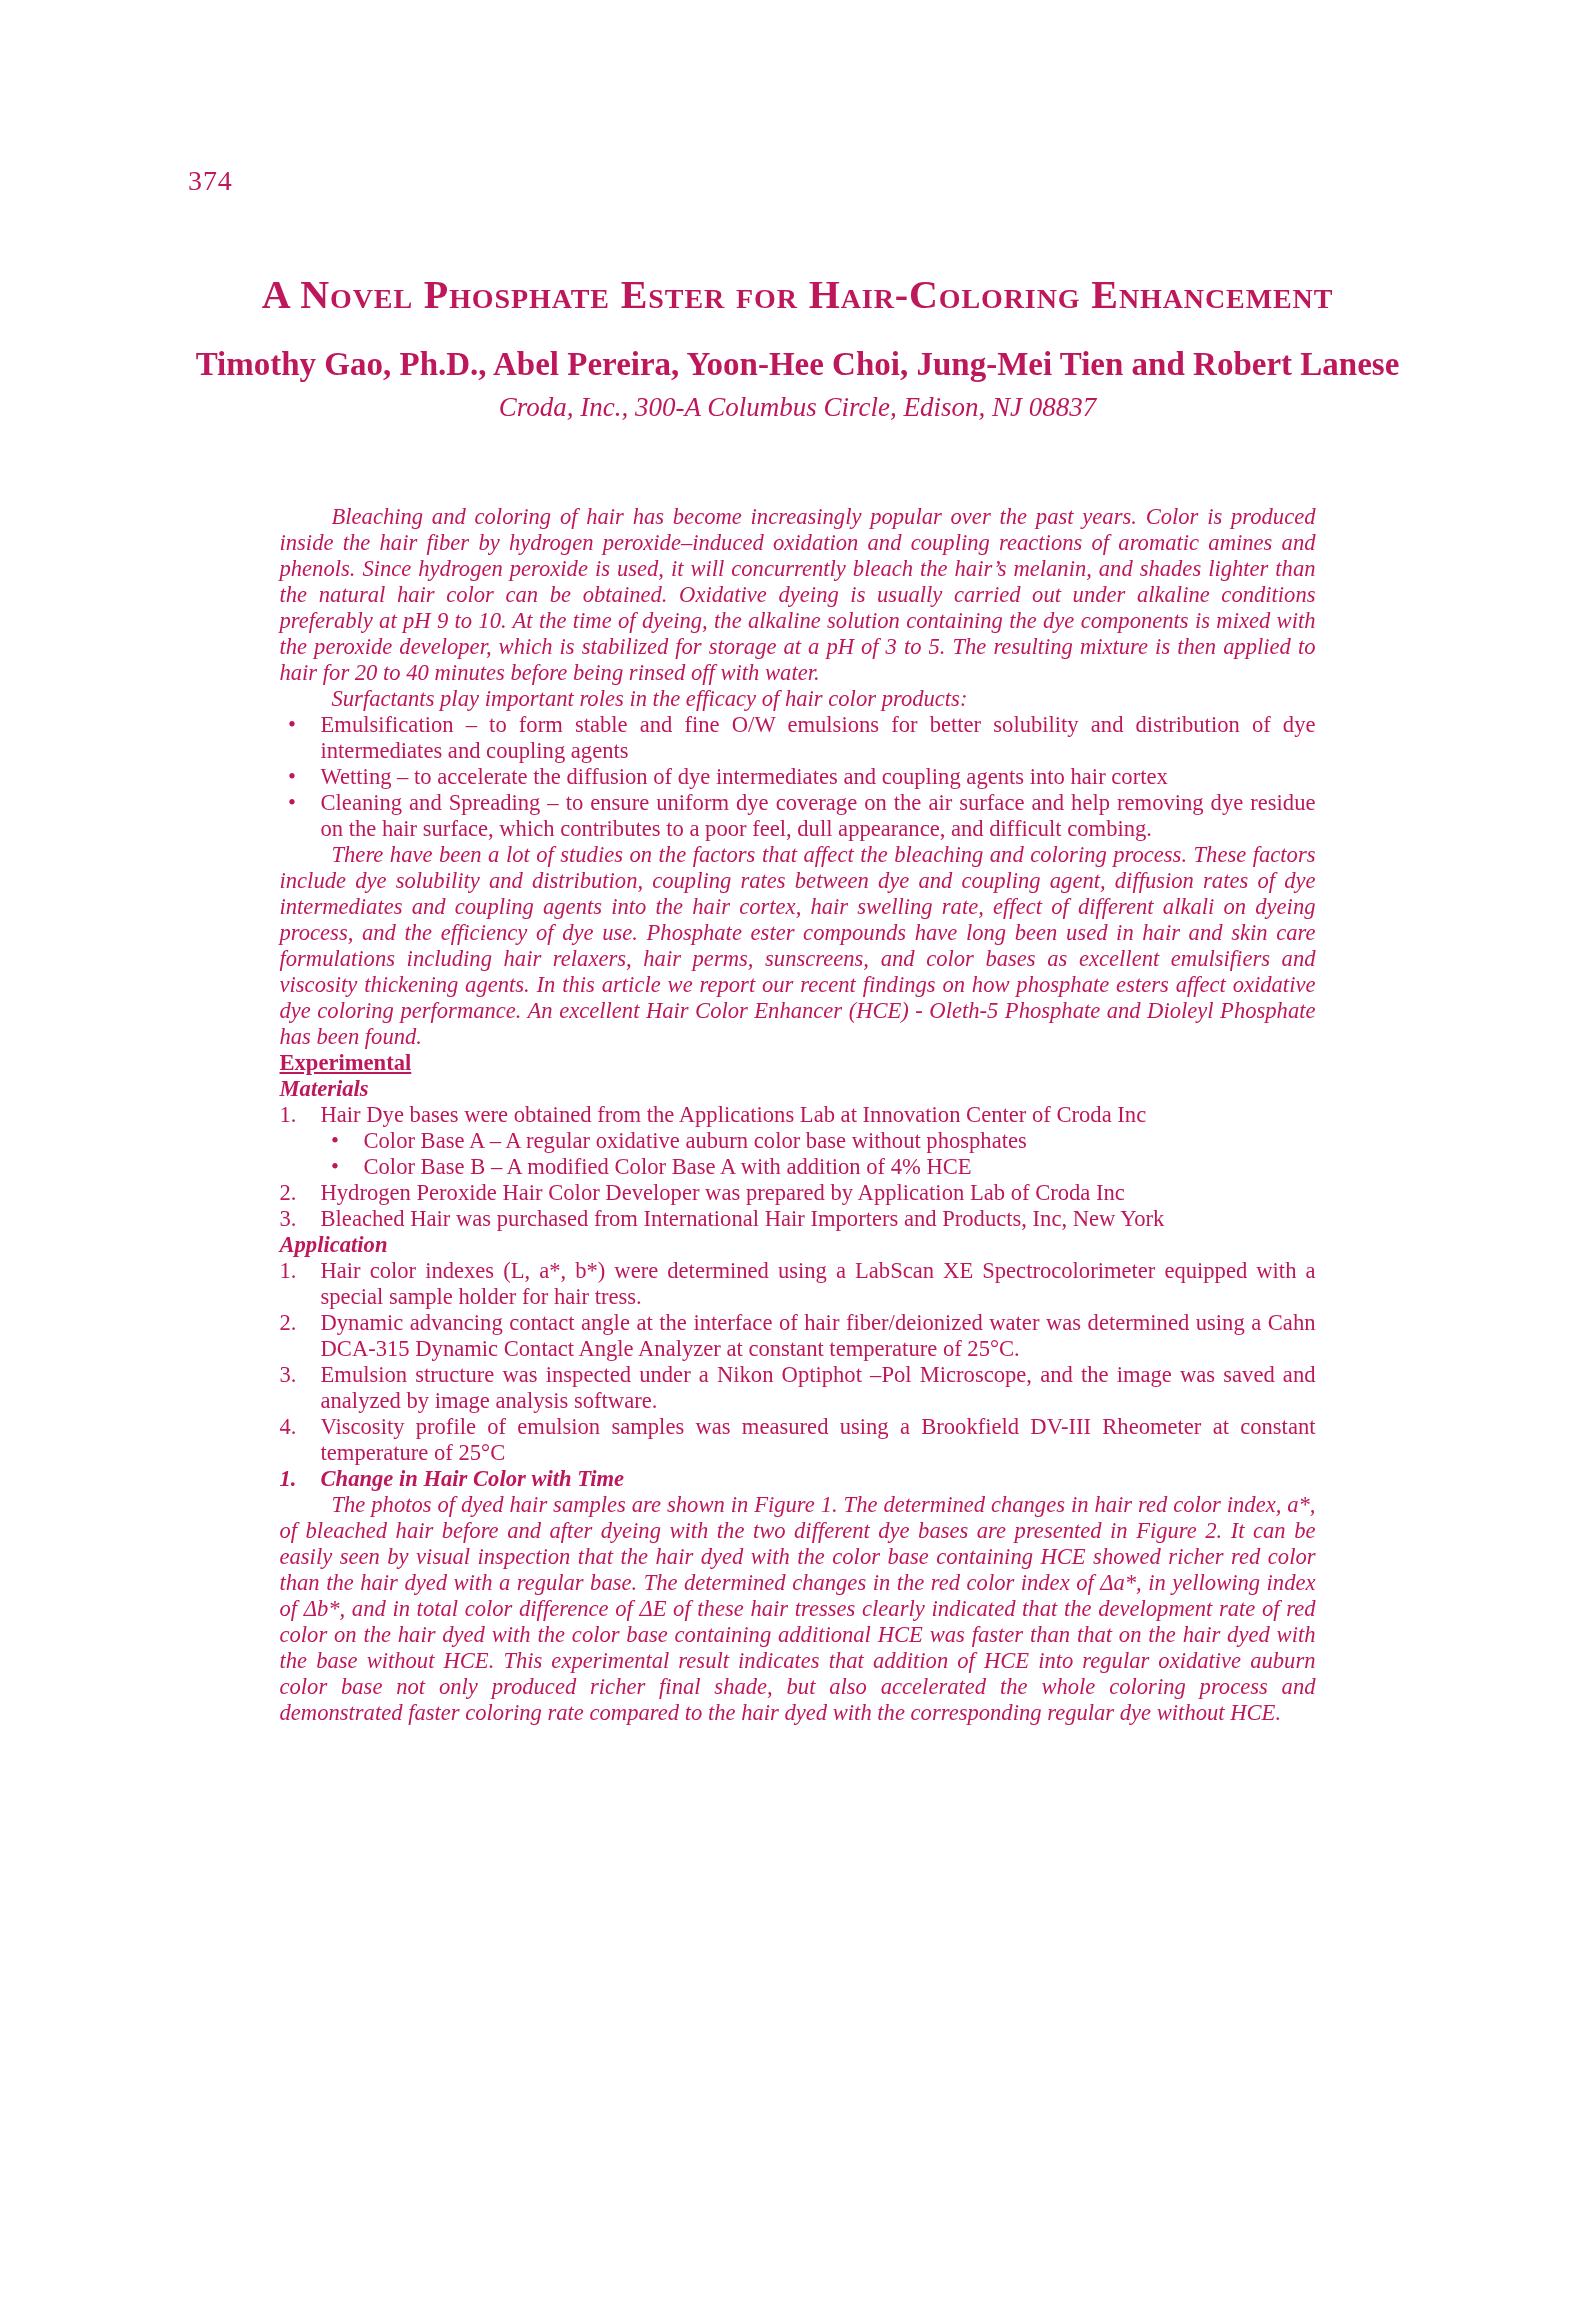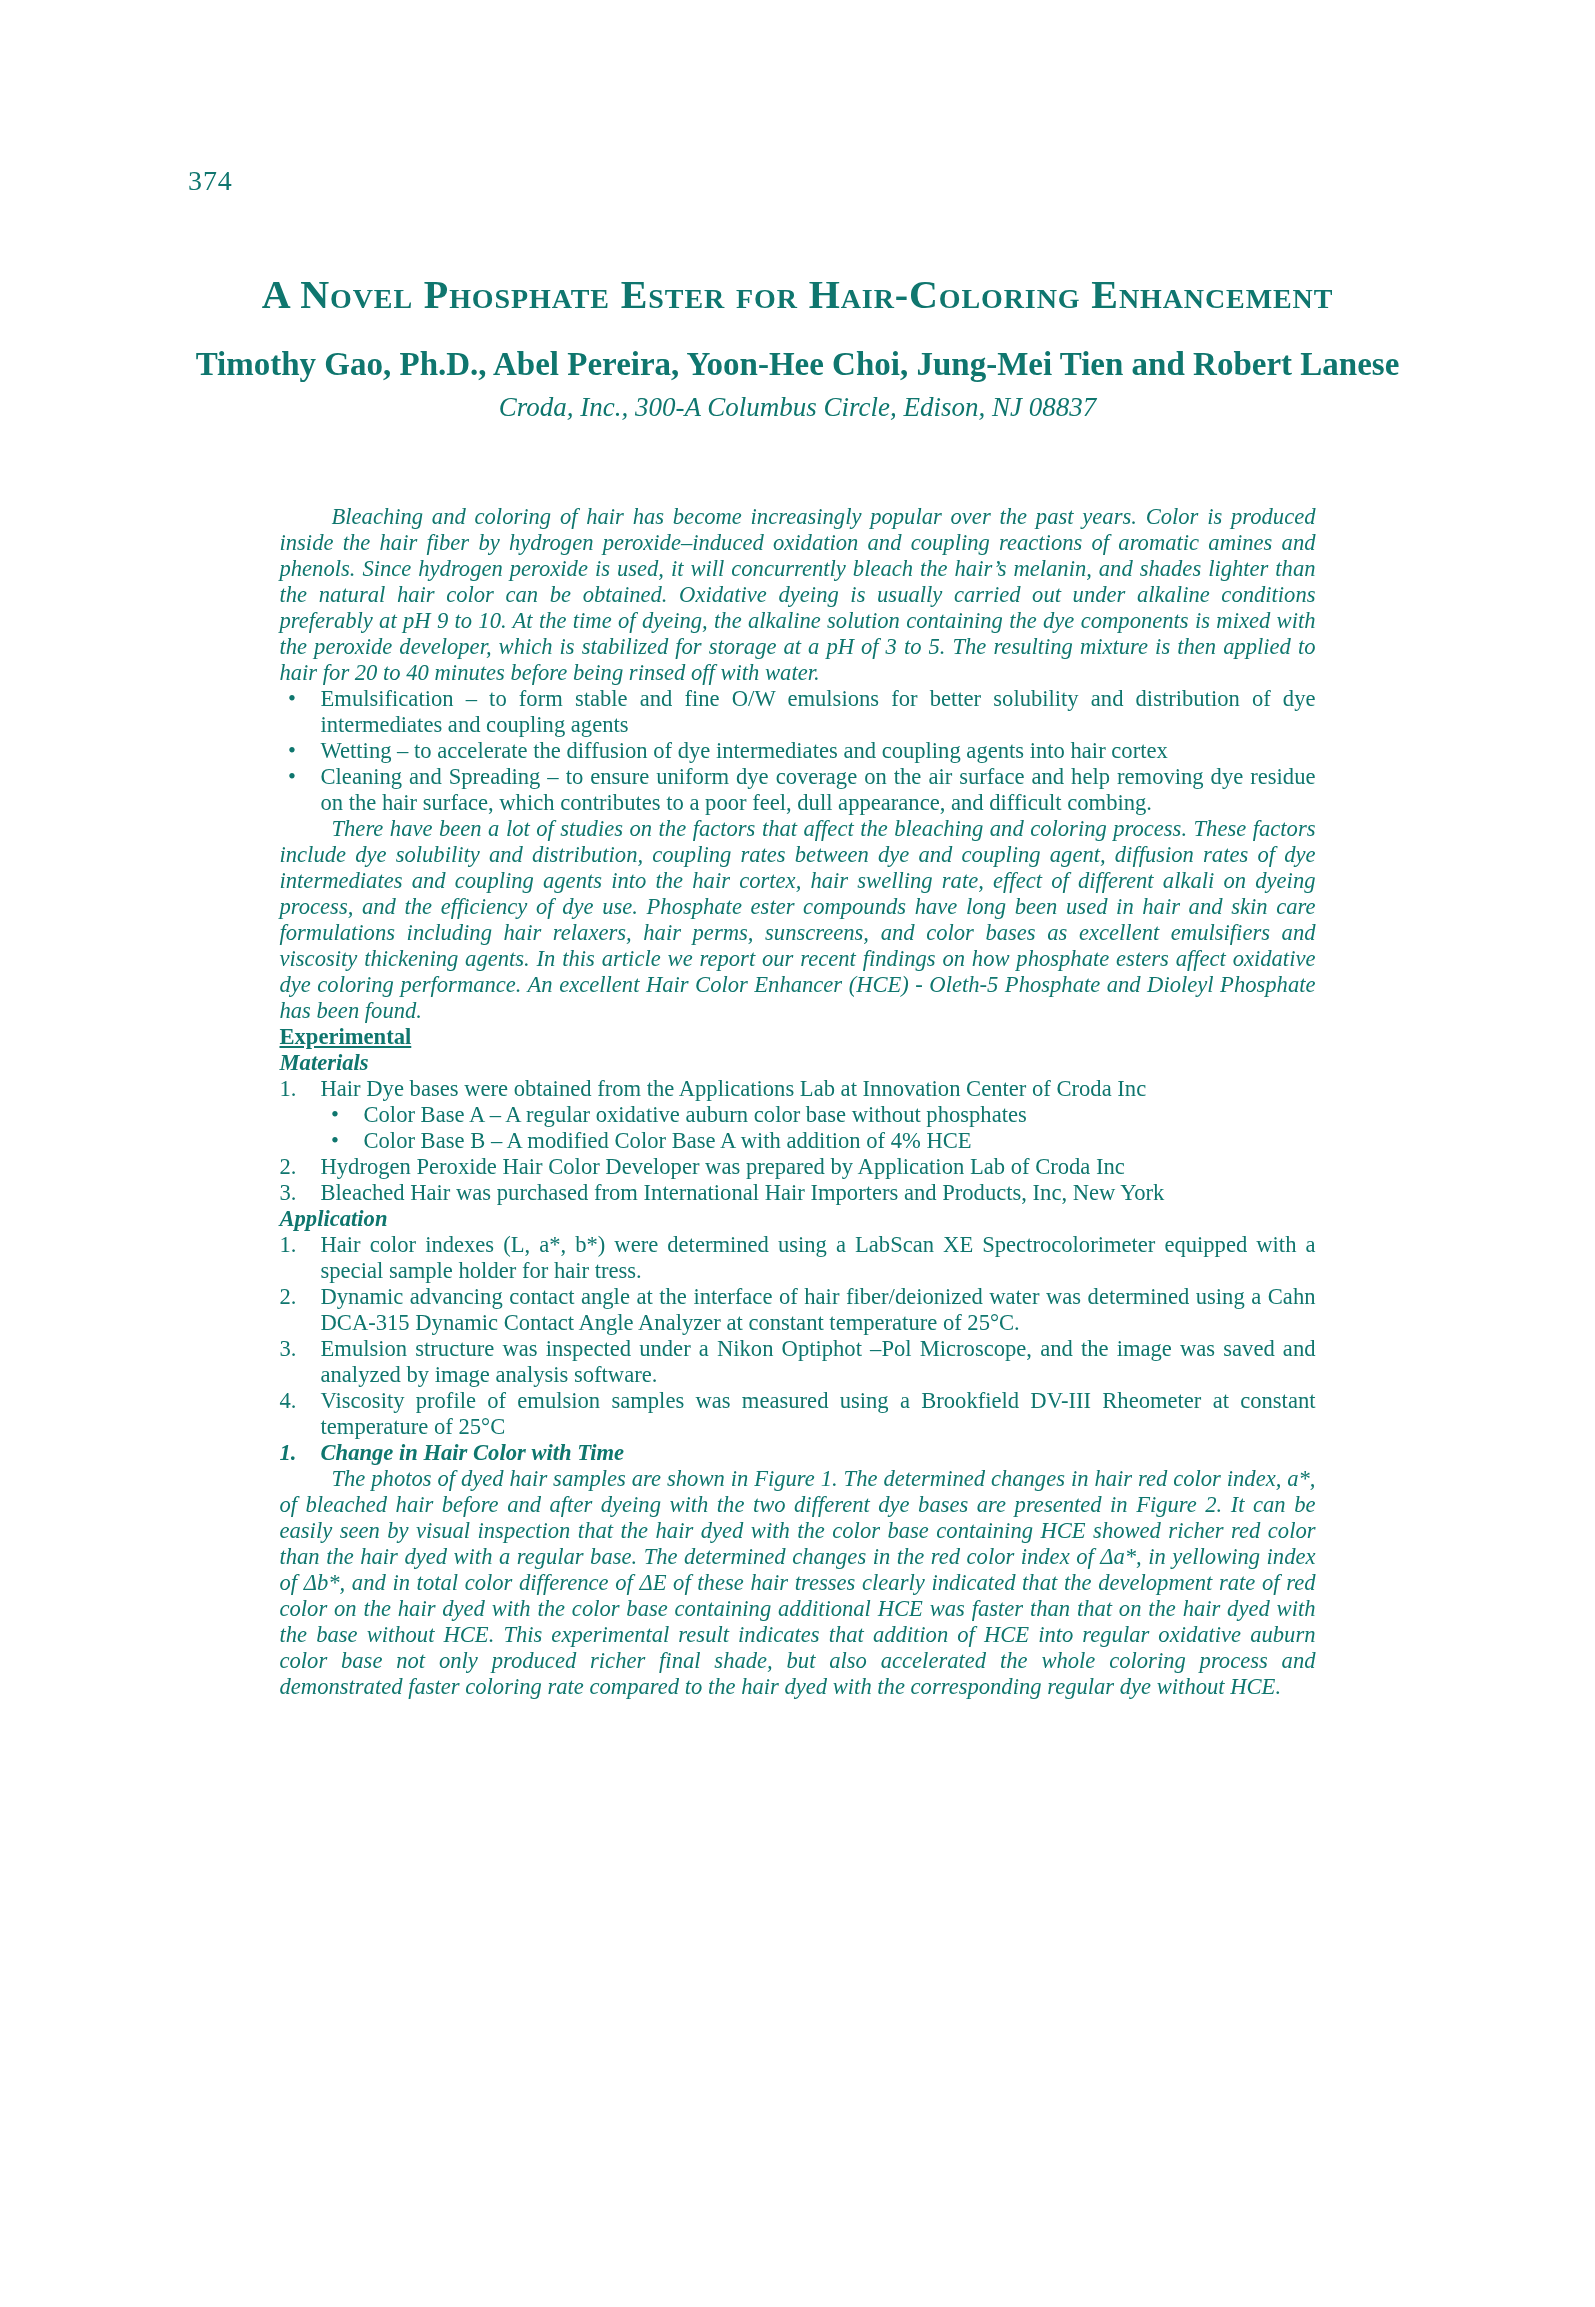--- a/index.html
+++ b/index.html
@@ -3,21 +3,21 @@
 <meta charset="utf-8">
 <style>
   html, body { margin: 0; padding: 0; background: #e8e8e8; }
   .page {
     position: relative;
     width: 1595px;
     height: 2308px;
     margin: 0 auto;
     background: #ffffff;
     font-family: "Liberation Serif", serif;
-    color: #0f766e;
+    color: #be185d;
     box-sizing: border-box;
     padding-top: 165px;
     overflow: hidden;
   }
   .header-row {
     position: relative;
     height: 40px;
     width: 100%;
   }
   .page-number {
@@ -115,20 +115,21 @@
 
   <div class="authors">Timothy Gao, Ph.D., Abel Pereira, Yoon-Hee Choi, Jung-Mei Tien and Robert Lanese</div>
 
   <div class="affiliation">Croda, Inc., 300-A Columbus Circle, Edison, NJ 08837</div>
 
   <div class="body-col">
 
 
     <p class="para">Bleaching and coloring of hair has become increasingly popular over the past years. Color is produced inside the hair fiber by hydrogen peroxide–induced oxidation and coupling reactions of aromatic amines and phenols. Since hydrogen peroxide is used, it will concurrently bleach the hair’s melanin, and shades lighter than the natural hair color can be obtained. Oxidative dyeing is usually carried out under alkaline conditions preferably at pH 9 to 10. At the time of dyeing, the alkaline solution containing the dye components is mixed with the peroxide developer, which is stabilized for storage at a pH of 3 to 5. The resulting mixture is then applied to hair for 20 to 40 minutes before being rinsed off with water.</p>
 
+    <p class="para">Surfactants play important roles in the efficacy of hair color products:</p>
 
     <div class="bullet-row">
       <span class="marker">•</span>
       <span class="txt">Emulsification – to form stable and fine O/W emulsions for better solubility and distribution of dye intermediates and coupling agents</span>
     </div>
     <div class="bullet-row">
       <span class="marker">•</span>
       <span class="txt">Wetting – to accelerate the diffusion of dye intermediates and coupling agents into hair cortex</span>
     </div>
     <div class="bullet-row">

